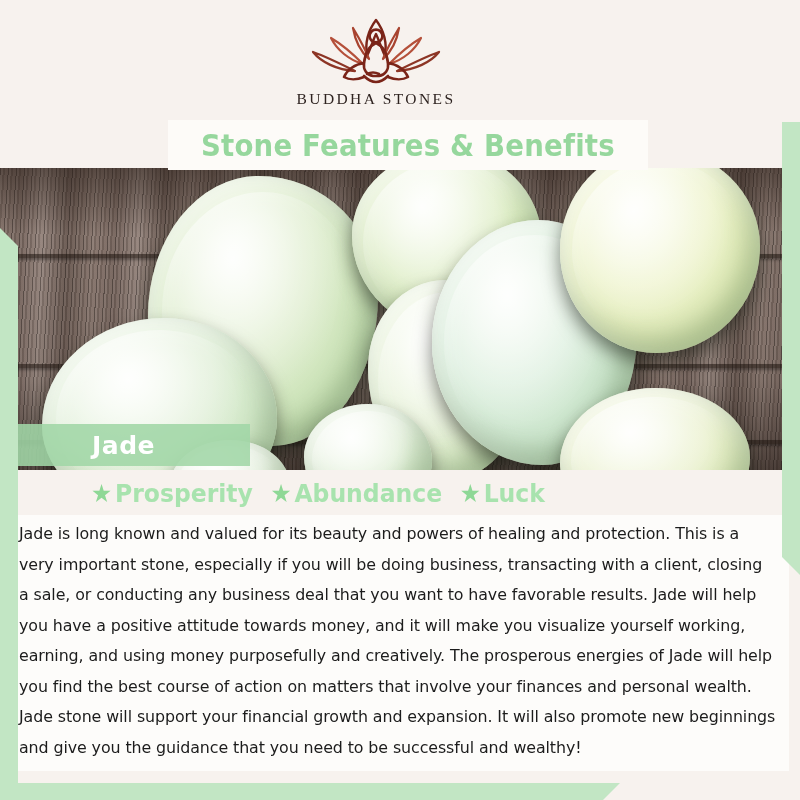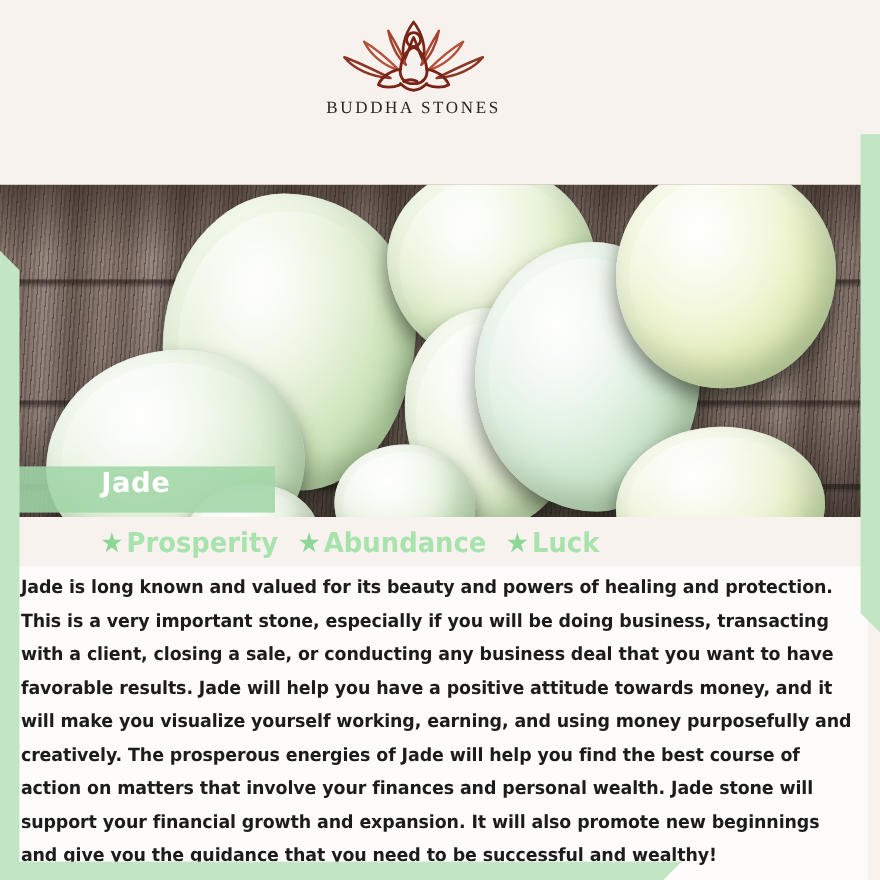--- a/index.html
+++ b/index.html
@@ -186,20 +186,21 @@
 
   
   .jade-banner {
     position: absolute;
     left: 14px;
     top: 424px;
     width: 236px;
     height: 42px;
     background: rgba(160, 214, 166, 0.88);
     display: flex;
+    align-items: center;
     z-index: 5;
   }
   .jade-text {
     font-family: "DejaVu Sans", sans-serif;
     font-weight: bold;
     font-size: 25px;
     color: #ffffff;
     padding-left: 78px;
     letter-spacing: 0.5px;
   }
@@ -235,21 +236,20 @@
   }
 
   .body-card {
     position: absolute;
     top: 45px;
     left: 11px;
     width: 778px;
     background: #fdfcfa;
     padding: 4px 8px 8px 8px;
     box-sizing: border-box;
-    font-weight: bold;
   }
   .body-text {
     font-family: "DejaVu Sans", sans-serif;
     font-size: 16.6px;
     line-height: 30.5px;
     color: #1c1c1c;
     transform: scaleX(0.955);
     transform-origin: left top;
     width: 104%;
     letter-spacing: -0.1px;
@@ -289,20 +289,23 @@
           <path d="M63 49 C54 50, 46 56, 43 63 C48 66, 56 66, 63 63"></path>
           <path d="M87 49 C96 50, 104 56, 107 63 C102 66, 94 66, 87 63"></path>
           <path d="M63 62 C67 66, 71 68, 75 68 C79 68, 83 66, 87 62"></path>
           <path d="M66 60 C70 58, 74 58, 78 60"></path>
         </g>
       </svg>
       <div class="logo-text">BUDDHA STONES</div>
     </div>
   </div>
 
+  <div class="title-band">
+    <div class="title-text">Stone Features &amp; Benefits</div>
+  </div>
 
   <div class="photo">
     <div class="wood"></div>
     <div class="plank-line" style="top:86px;"></div>
     <div class="plank-line" style="top:196px;"></div>
     <div class="plank-line" style="top:272px;"></div>
 
     <div class="stone" style="left:148px; top:8px; width:230px; height:270px; border-radius:48% 52% 46% 54% / 52% 44% 56% 48%;
                 background: radial-gradient(ellipse at 38% 26%, #f2f8e8 0%, #e0eed0 38%, #cbe3b7 68%, #b2d39c 100%);"></div>
 

